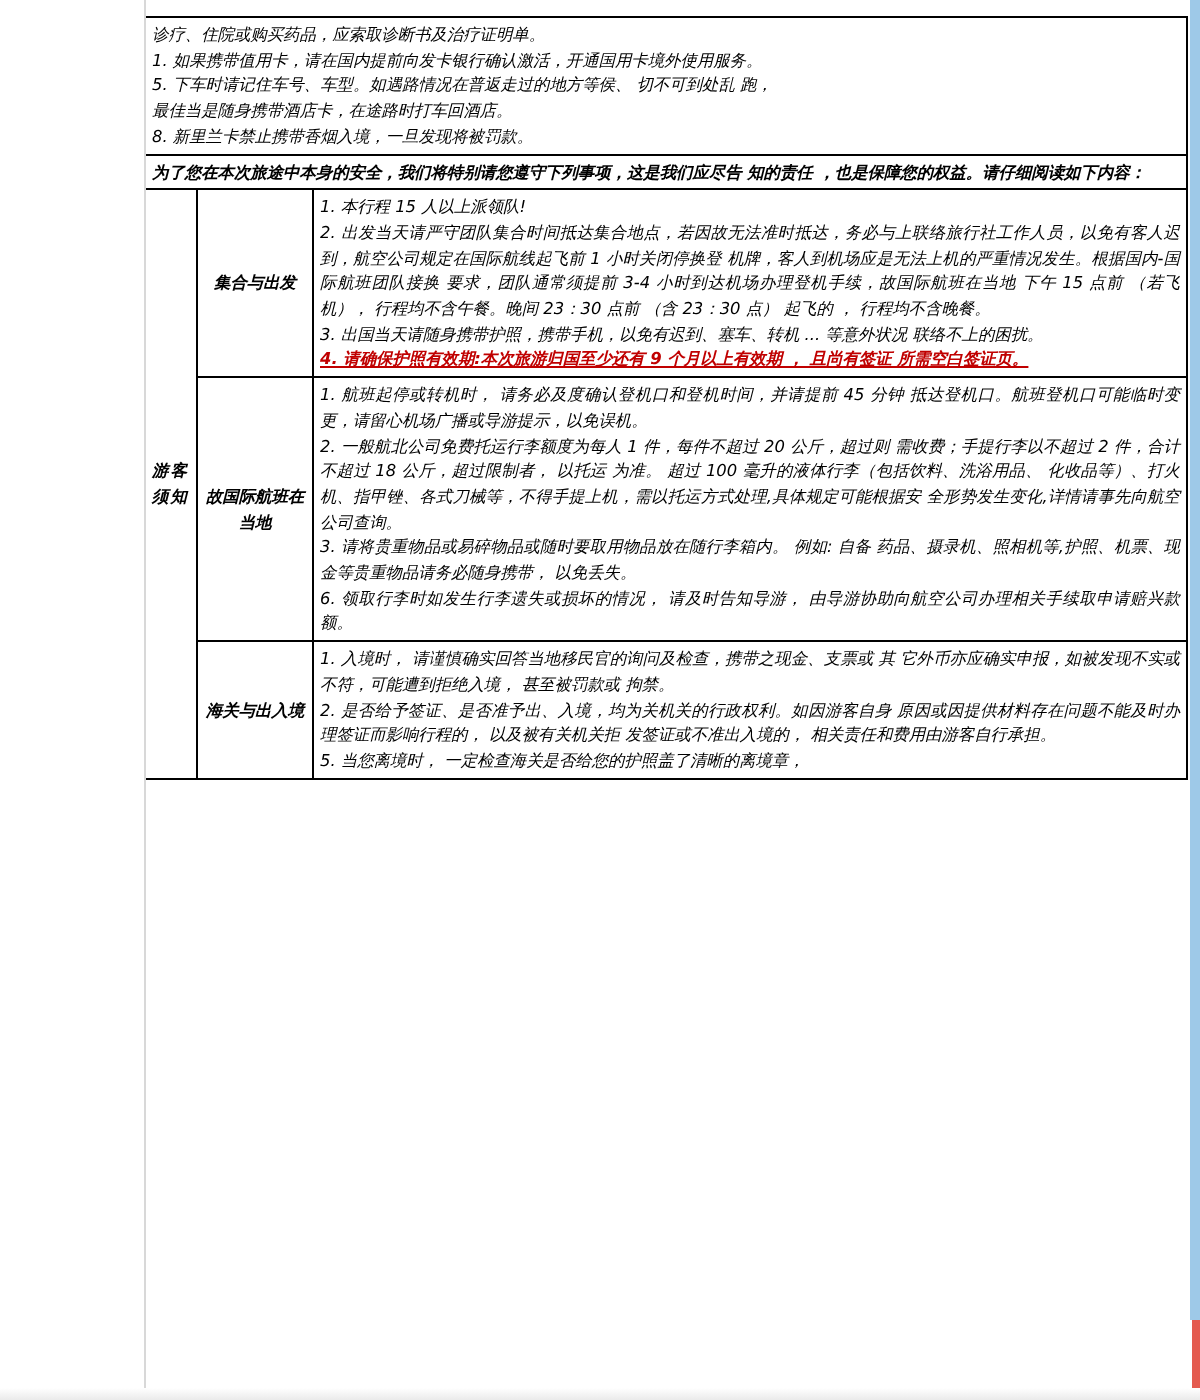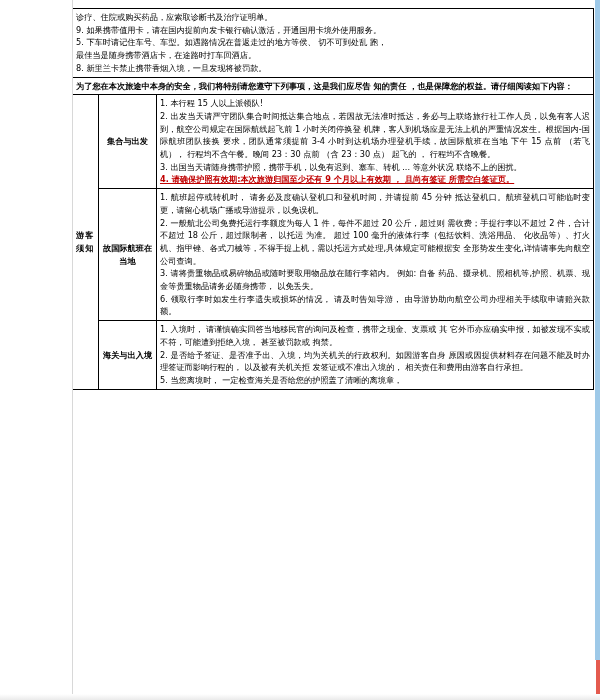--- a/index.html
+++ b/index.html
@@ -22,20 +22,21 @@
     height: 700px;
     background: #ffffff;
     box-sizing: border-box;
   }
   table.doc {
     border-collapse: collapse;
     width: 522px;
     margin-left: 72px;
     margin-top: 8px;
     table-layout: fixed;
+    font-style: italic;
   }
   table.doc td {
     border: 1px solid #000000;
     vertical-align: middle;
     padding: 2px 3px;
     font-size: 8.2px;
     line-height: 1.55;
     color: #000000;
   }
   td.label-main {
@@ -141,21 +142,21 @@
   <table class="doc">
     <colgroup>
       <col style="width:26px">
       <col style="width:58px">
       <col>
     </colgroup>
     <tbody>
       <tr>
         <td class="top-cell" colspan="3">
           <p class="ln">诊疗、住院或购买药品，应索取诊断书及治疗证明单。</p>
-          <p class="ln">9. 如果携带值用卡，请在国内提前向发卡银行确认激活，开通国用卡境外使用服务。</p>
+          <p class="ln">1. 如果携带值用卡，请在国内提前向发卡银行确认激活，开通国用卡境外使用服务。</p>
           <p class="ln">5. 下车时请记住车号、车型。如遇路情况在普返走过的地方等侯、 切不可到处乱 跑，</p>
           <p class="ln">最佳当是随身携带酒店卡，在途路时打车回酒店。</p>
           <p class="ln">8. 新里兰卡禁止携带香烟入境，一旦发现将被罚款。</p>
         </td>
       </tr>
       <tr>
         <td class="intro-cell" colspan="3">为了您在本次旅途中本身的安全，我们将特别请您遵守下列事项，这是我们应尽告 知的责任 ，也是保障您的权益。请仔细阅读如下内容：</td>
       </tr>
       <tr>
         <td class="label-main" rowspan="3">游客须知</td>

